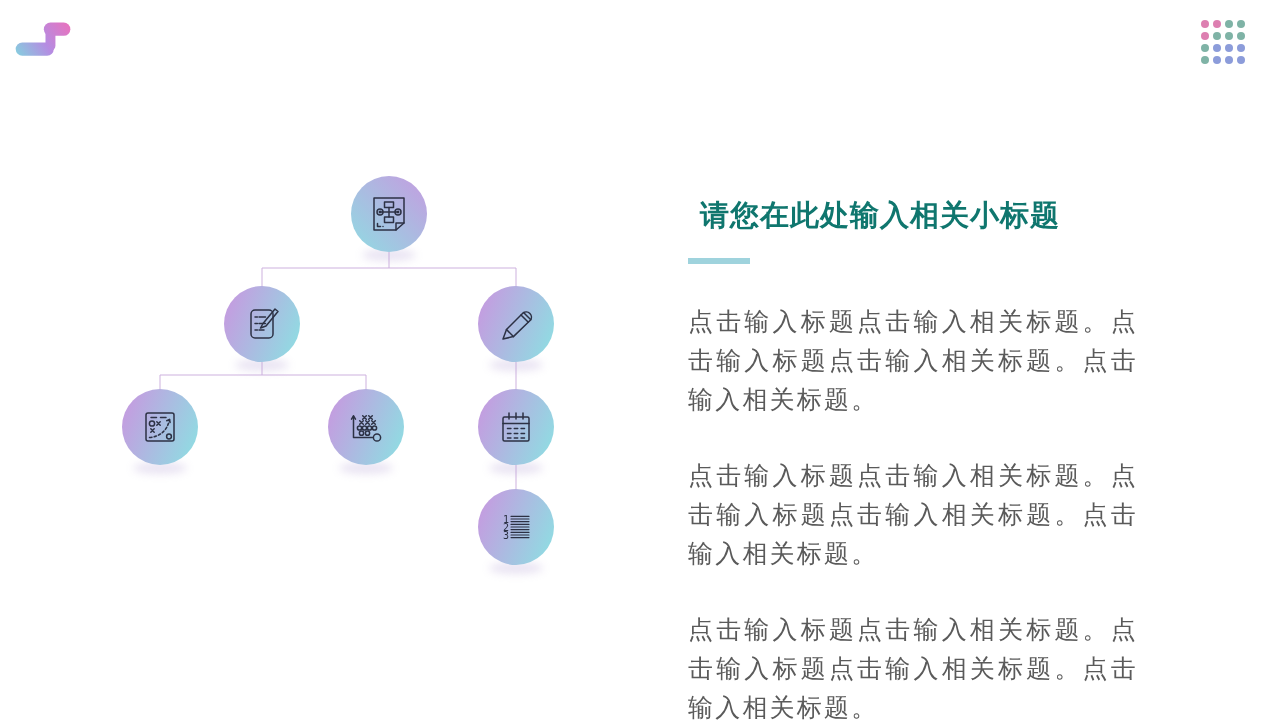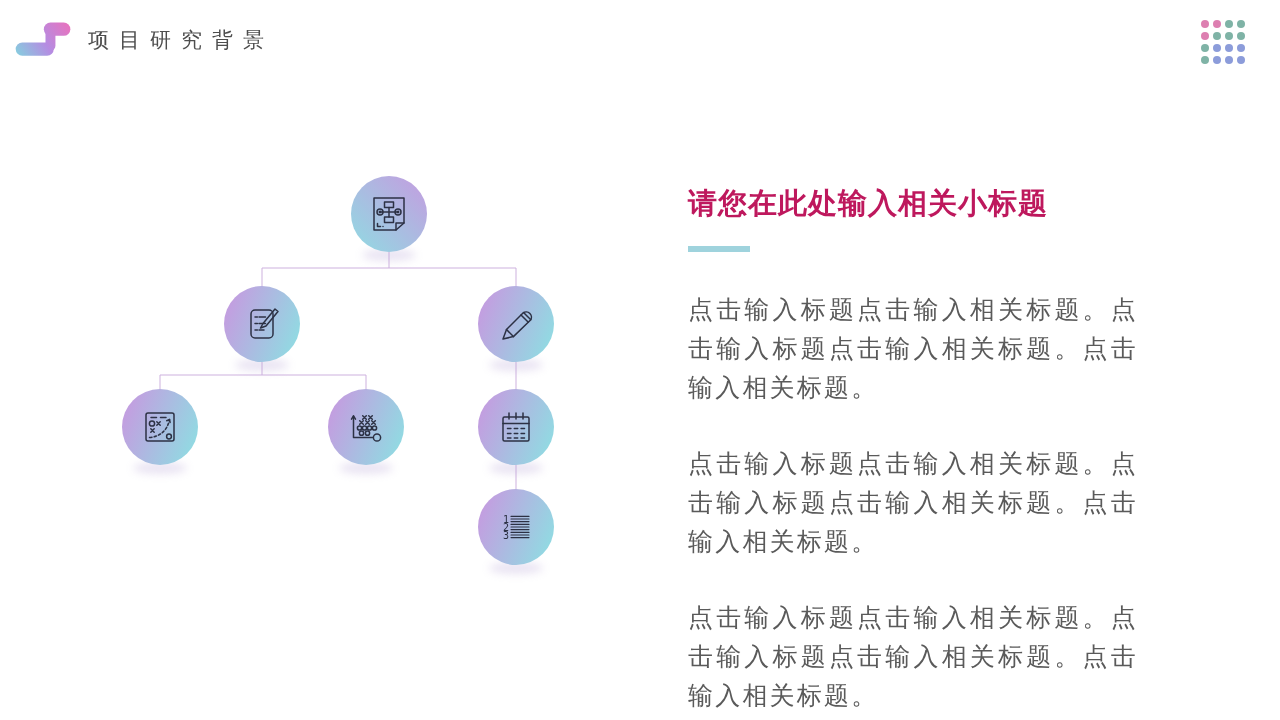--- a/index.html
+++ b/index.html
@@ -18,22 +18,22 @@
   .dot-grid{
     position:absolute;left:1201px;top:20px;width:48px;
     display:grid;grid-template-columns:repeat(4,8px);grid-auto-rows:8px;gap:4px;
   }
   .dot{width:8px;height:8px;border-radius:50%;display:block;}
   
   .diagram-wrap{position:absolute;left:0;top:0;width:640px;height:620px;}
   
   .right-panel{position:absolute;left:688px;top:186px;width:450px;}
   .heading{
-    margin:0;font-size:29px;line-height:34px;font-weight:700;
-    color:#be185d;letter-spacing:1px;white-space:nowrap;
+    margin:12px;font-size:29px;line-height:34px;font-weight:700;
+    color:#0f766e;letter-spacing:1px;white-space:nowrap;
   }
   .heading-underline{width:62px;height:6px;margin-top:26px;background:#9fd3dd;}
   .paragraphs{margin-top:38px;}
   .paragraphs p{
     margin:0 0 37px 0;font-size:25px;line-height:39px;
     color:#5a5a5a;letter-spacing:2.2px;text-align:justify;
   }
 </style>
 </head>
 <body>
@@ -46,21 +46,20 @@
         <stop class="lg-mid" offset="0.5" stop-color="#b58ce2"></stop>
         <stop class="lg-end" offset="1" stop-color="#ef6fb9"></stop>
       </linearGradient>
     </defs>
     <g fill="url(#logoGrad)">
       <rect x="36" y="2" width="32" height="16" rx="8"></rect>
       <rect x="38" y="8" width="12" height="28" rx="6"></rect>
       <rect x="2" y="26" width="46" height="16" rx="8"></rect>
     </g>
   </svg>
-  <span class="header-title">项目研究背景</span>
 </div>
 
 <div class="dot-grid">
     <span class="dot" style="background: rgb(221, 127, 177);"></span>
     <span class="dot" style="background: rgb(221, 127, 177);"></span>
     <span class="dot" style="background: rgb(127, 179, 166);"></span>
     <span class="dot" style="background: rgb(127, 179, 166);"></span>
     <span class="dot" style="background: rgb(221, 127, 177);"></span>
     <span class="dot" style="background: rgb(127, 179, 166);"></span>
     <span class="dot" style="background: rgb(127, 179, 166);"></span>

